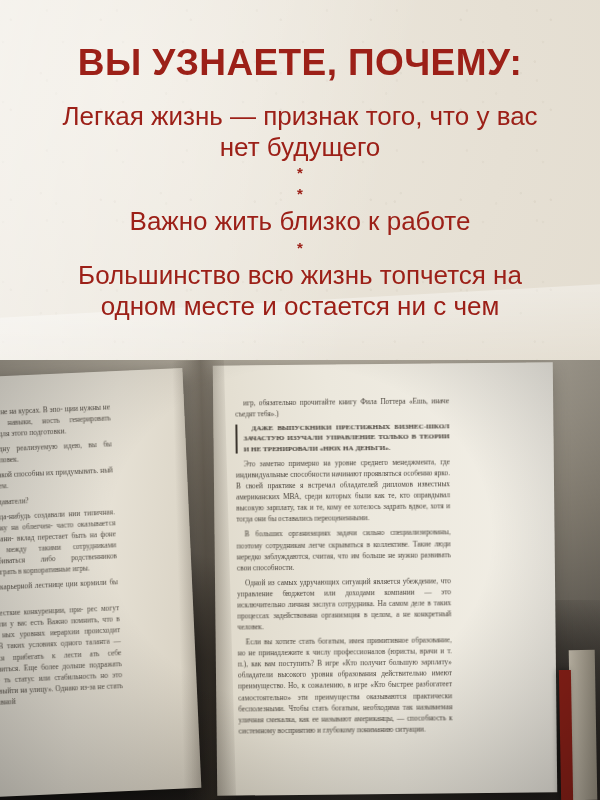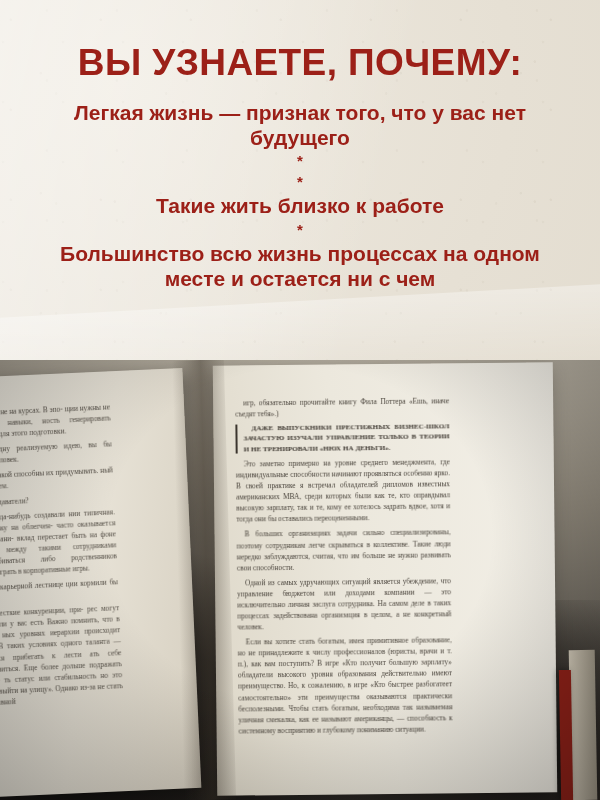--- a/index.html
+++ b/index.html
@@ -75,23 +75,23 @@
     color: #9c2018;
     margin: 0 0 18px 0;
     text-transform: uppercase;
   }
   .bullets {
     margin: 0;
     padding: 0;
     list-style: none;
   }
   .bullet {
-    font-size: 21px;
+    font-size: 26px;
     line-height: 1.18;
-    font-weight: 700;
+    font-weight: 400;
     color: #9c2018;
     margin: 0;
     padding: 0 26px;
   }
   .sep {
     display: block;
     font-size: 15px;
     line-height: 1.2;
     color: #9c2018;
     margin: 2px 0 3px 0;
@@ -245,23 +245,23 @@
   <div class="texture"></div>
   <div class="paper-wash"></div>
   <div class="paper-edge"></div>
 
   <div class="headline-block">
     <h1 class="headline">ВЫ УЗНАЕТЕ, ПОЧЕМУ:</h1>
     <ul class="bullets">
       <li class="bullet">Легкая жизнь — признак того, что у вас нет будущего</li>
       <li class="sep">*</li>
       <li class="sep">*</li>
-      <li class="bullet">Такие жить близко к работе</li>
+      <li class="bullet">Важно жить близко к работе</li>
       <li class="sep">*</li>
-      <li class="bullet">Большинство всю жизнь процессах на одном месте и остается ни с чем</li>
+      <li class="bullet">Большинство всю жизнь топчется на одном месте и остается ни с чем</li>
     </ul>
   </div>
 
   <div class="book">
     <div class="book-bg"></div>
     <div class="desk-shadow"></div>
     <div class="desk-shadow2"></div>
 
     <div class="page-left">
       <div class="col-text blur-more">

